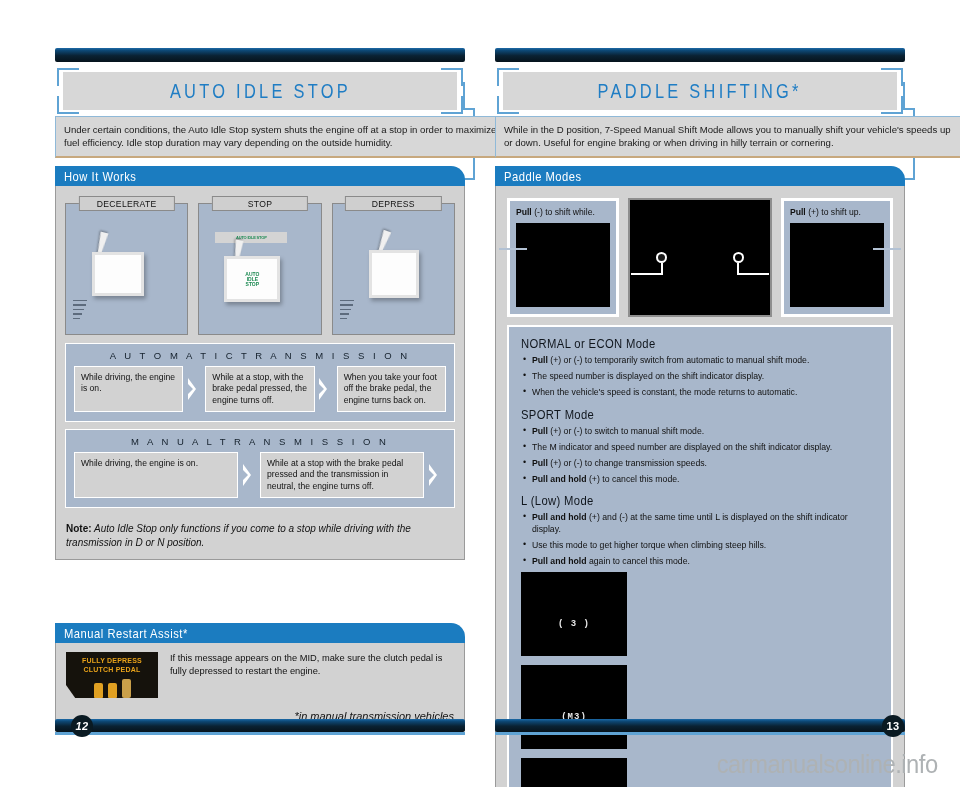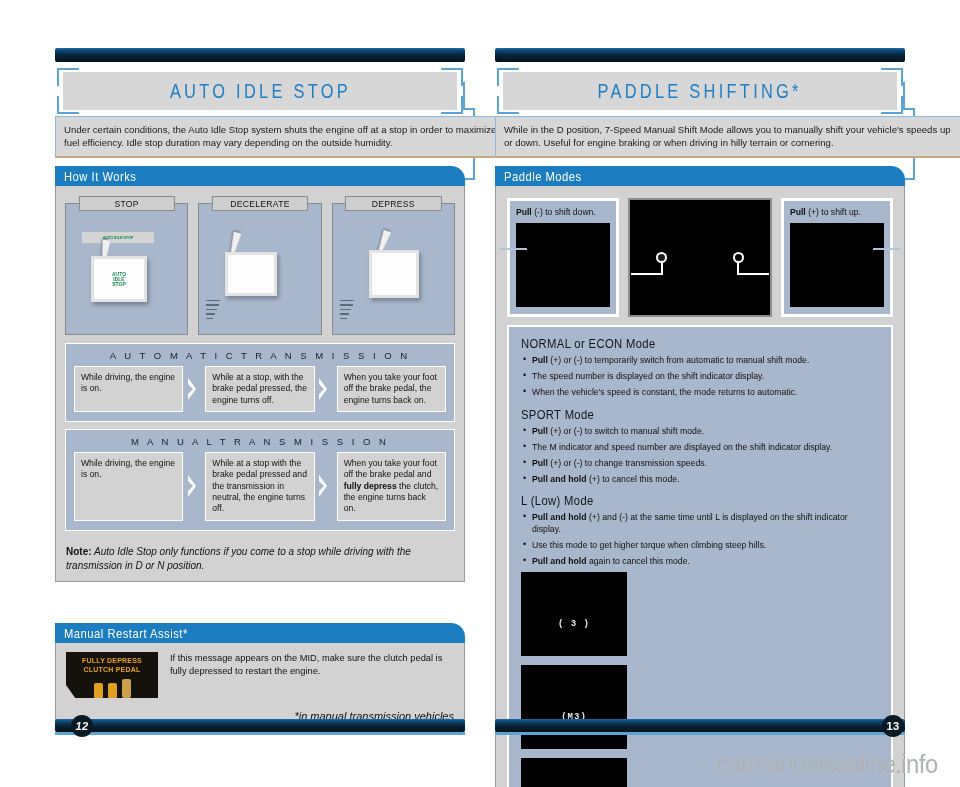--- a/index.html
+++ b/index.html
@@ -285,43 +285,43 @@
 
     <div class="panel" style="top:166px;">
       <div class="panel-head">
         <span class="hl">How It Works</span>
       </div>
       <div class="panel-body">
 
         <div class="gauges">
 
           <div class="gauge-cell">
-            <div class="gauge-tab">STOP</div>
-            <div class="gauge-box">
-              <div class="mini-bar" style="left:16px; top:28px; width:72px;">
-                <span class="gtxt">AUTO IDLE STOP</span>
-              </div>
-              <div class="needle" style="left:34px; top:36px; transform:rotate(188deg);"></div>
-              <div class="dial" style="left:25px; top:52px; width:56px; height:46px;">
-                <span class="gtxt-big">AUTO<br>IDLE STOP</span>
-              </div>
-            </div>
-          </div>
-
-          <div class="gauge-cell">
             <div class="gauge-tab">DECELERATE</div>
             <div class="gauge-box">
               <div class="needle" style="left:30px; top:28px; transform:rotate(194deg);"></div>
               <div class="dial" style="left:26px; top:48px;"></div>
               <div class="ticks">
                 <i style="width:14px"></i>
                   <i style="width:13px"></i>
                   <i style="width:11px"></i>
                   <i style="width:9px"></i>
                   <i style="width:7px"></i>
+              </div>
+            </div>
+          </div>
+
+          <div class="gauge-cell">
+            <div class="gauge-tab">STOP</div>
+            <div class="gauge-box">
+              <div class="mini-bar" style="left:16px; top:28px; width:72px;">
+                <span class="gtxt">AUTO IDLE STOP</span>
+              </div>
+              <div class="needle" style="left:34px; top:36px; transform:rotate(188deg);"></div>
+              <div class="dial" style="left:25px; top:52px; width:56px; height:46px;">
+                <span class="gtxt-big">AUTO<br>IDLE STOP</span>
               </div>
             </div>
           </div>
 
           <div class="gauge-cell">
             <div class="gauge-tab">DEPRESS</div>
             <div class="gauge-box">
               <div class="needle" style="left:44px; top:26px; transform:rotate(200deg);"></div>
               <div class="dial" style="left:36px; top:46px; width:50px; height:48px;"></div>
               <div class="ticks">
@@ -365,21 +365,20 @@
                 <svg width="17" height="30" viewBox="0 0 17 30">
                     <path d="M2 4 L10 15 L2 26 L2 20 L7 15 L2 10 Z" fill="#ffffff"></path>
                   </svg>
               </div>
               <div class="flow-box">While at a stop with the brake pedal pressed and the transmission in neutral, the engine turns off.</div>
               <div class="flow-arrow">
                 <svg width="17" height="30" viewBox="0 0 17 30">
                     <path d="M2 4 L10 15 L2 26 L2 20 L7 15 L2 10 Z" fill="#ffffff"></path>
                   </svg>
               </div>
-              <div class="flow-box">When you take your foot off the brake pedal and <b>fully depress</b> the clutch, the engine turns back on.</div>
             </div>
           </div>
 
         </div>
 
         <div class="note">
           <b>Note:</b><span> Auto Idle Stop only functions if you come to a stop while driving with the transmission in D or N position.</span>
         </div>
 
       </div>
@@ -436,21 +435,21 @@
     <div class="intro">While in the D position, 7-Speed Manual Shift Mode allows you to manually shift your vehicle's speeds up or down. Useful for engine braking or when driving in hilly terrain or cornering.</div>
 
     <div class="panel" style="top:166px;">
       <div class="panel-head">
         <span class="hl">Paddle Modes</span>
       </div>
       <div class="panel-body">
 
         <div class="pm-top">
           <div class="pm-side">
-            <div class="cap"><b>Pull</b><span> (-) to shift down.</span></div>
+            <div class="cap"><b>Pull</b><span> (-) to shift while.</span></div>
             <div class="pm-photo-sm"></div>
           </div>
 
           <div class="pm-center">
             <div class="knob filled" style="left:26px; top:52px;"></div>
             <div class="lead" style="left:31px; top:63px; width:2px; height:12px;"></div>
             <div class="lead" style="left:1px; top:73px; width:32px; height:2px;"></div>
             <div class="knob hollow" style="right:26px; top:52px;"></div>
             <div class="lead" style="right:31px; top:63px; width:2px; height:12px;"></div>
             <div class="lead" style="right:1px; top:73px; width:32px; height:2px;"></div>

